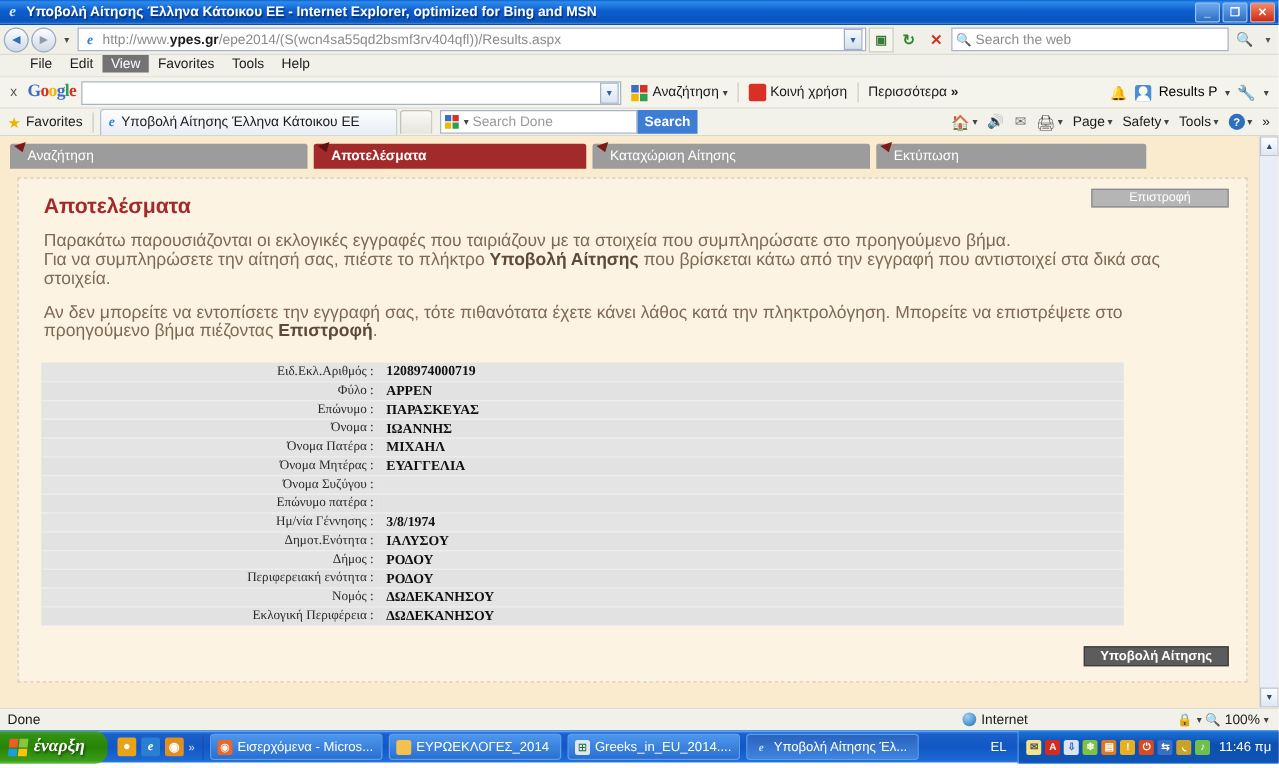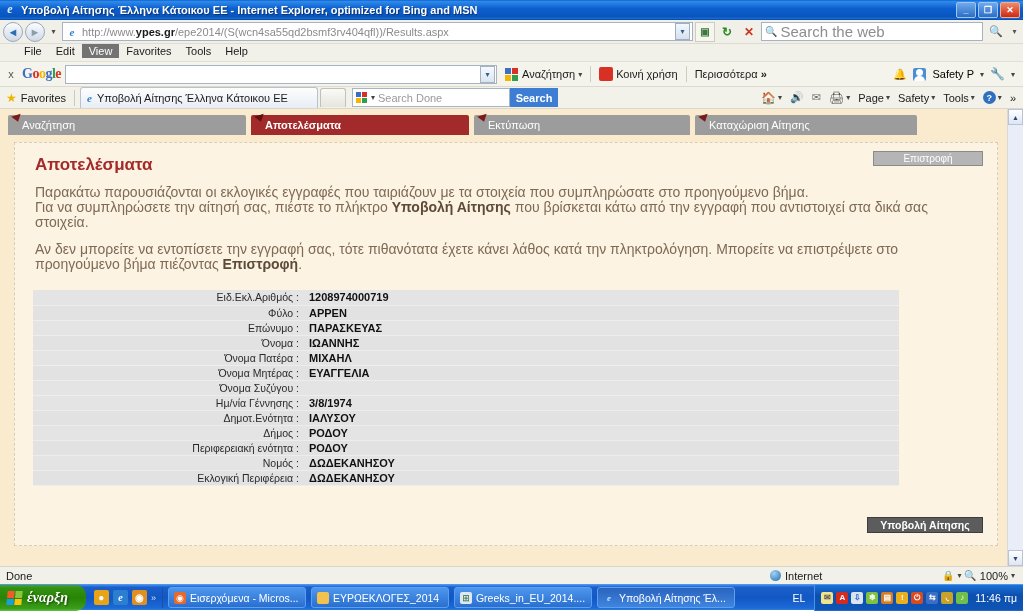--- a/index.html
+++ b/index.html
@@ -83,21 +83,21 @@
     font-size: 12px; font-weight: bold;
   }
   .abtn.compat { color: #3c7a3c; border-color:#c9cec4; background:#f6f5ee; font-size:10px;}
   .abtn.refresh { color: #2a8a2a; }
   .abtn.stop { color: #cc3322; }
   .searchweb {
     width: 222px; height: 19px; background: #fff; border: 1px solid #a6b3c4;
     display: flex; align-items: center; padding: 0 3px; gap: 3px;
   }
   .searchweb .mag { color: #5577aa; font-size: 10px; }
-  .searchweb .ph { color: #8d8d8d; font-size: 15px; }
+  .searchweb .ph { color: #8d8d8d; font-size: 11px; }
   .srchgo { width: 22px; height: 20px; display:flex;align-items:center;justify-content:center;
     color:#2a5f9e; font-size:11px; }
   .srchdd { width: 11px; color:#555; font-size:8px; text-align:center; }
 
   
   .menubar {
     height: 18px; background: #f1f0e9; display: flex; align-items: flex-start;
     padding-left: 17px; gap: 0px; border-bottom: 1px solid #e2e0d6;
   }
   .menubar .mi { padding: 1px 7px; font-size: 11px; color: #1a1a1a; }
@@ -225,21 +225,21 @@
   .panel-title { color: #a32a2a; font-size: 17px; font-weight: bold; margin: 2px 0 10px 8px; }
   .backbtn {
     position: absolute; right: 14px; top: 8px;
     width: 110px; height: 15px; background: #b5b5b5; border: 1px solid #8a8a8a;
     color: #fff; font-size: 10px; display: flex; align-items: center; justify-content: center;
   }
   .info { margin-left: 8px; color: #7d6a55; font-size: 14px; line-height: 15px; }
   .info b { color: #5d4a38; }
   .info .gap { height: 12px; }
 
-  .rowtable { margin: 18px 0 0 6px; width: 866px; border-collapse: collapse; }
+  .rowtable { margin: 18px 0 0 6px; width: 866px; border-collapse: collapse; font-family: Liberation Serif, serif; }
   .rowtable tr { height: 15px; }
   .rowtable tr.alt td { background: #e2e2e2; }
   .rowtable td { background: #e4e4e4; border-bottom: 1px solid #ededed; padding: 0; vertical-align: middle; }
   .rowtable td.lbl {
     width: 270px; text-align: right; padding-right: 4px;
     font-size: 10.5px; color: #2a2a2a;
   }
   .rowtable td.val {
     padding-left: 6px; font-size: 11px; font-weight: bold; color: #111;
   }
@@ -376,21 +376,21 @@
       <span>Κοινή χρήση</span>
     </span>
     <span class="gsep"></span>
     <span class="gitem">
       <span>Περισσότερα</span>
       <b>»</b>
     </span>
     <span class="gright">
       <span class="bell">🔔</span>
       <span class="avatar"></span>
-      <span>Safety P</span>
+      <span>Results P</span>
       <span class="gcaret">▾</span>
       <span class="wrench">🔧</span>
       <span class="gcaret">▾</span>
     </span>
   </div>
 
   <div class="favbar">
     <span class="favbtn">
       <span class="star">★</span>
       <span>Favorites</span>
@@ -446,22 +446,22 @@
       <span class="ci">»</span>
     </span>
   </div>
 
   <div class="viewport">
     <div class="pagearea">
 
       <div class="apptabs">
         <span class="apptab t1">Αναζήτηση</span>
         <span class="apptab t2 active">Αποτελέσματα</span>
+        <span class="apptab t3">Καταχώριση Αίτησης</span>
         <span class="apptab t4">Εκτύπωση</span>
-        <span class="apptab t3">Καταχώριση Αίτησης</span>
       </div>
 
       <div class="panel">
         <div class="backbtn">Επιστροφή</div>
         <div class="panel-title">Αποτελέσματα</div>
 
         <div class="info">
           <div>Παρακάτω παρουσιάζονται οι εκλογικές εγγραφές που ταιριάζουν με τα στοιχεία που συμπληρώσατε στο προηγούμενο βήμα.</div>
           <div><span>Για να συμπληρώσετε την αίτησή σας, πιέστε το πλήκτρο </span><b>Υποβολή Αίτησης</b><span> που βρίσκεται κάτω από την εγγραφή που αντιστοιχεί στα δικά σας στοιχεία.</span></div>
           <div class="gap"></div>
@@ -489,20 +489,24 @@
           <tr>
                 <td class="lbl">Όνομα Πατέρα :</td>
                 <td class="val">ΜΙΧΑΗΛ</td>
               </tr>
           <tr class="alt">
                 <td class="lbl">Όνομα Μητέρας :</td>
                 <td class="val">ΕΥΑΓΓΕΛΙΑ</td>
               </tr>
           <tr>
                 <td class="lbl">Όνομα Συζύγου :</td>
+                <td class="val"></td>
+              </tr>
+          <tr class="alt">
+                <td class="lbl">Επώνυμο πατέρα :</td>
                 <td class="val"></td>
               </tr>
           <tr>
                 <td class="lbl">Ημ/νία Γέννησης :</td>
                 <td class="val">3/8/1974</td>
               </tr>
           <tr class="alt">
                 <td class="lbl">Δημοτ.Ενότητα :</td>
                 <td class="val">ΙΑΛΥΣΟΥ</td>
               </tr>

